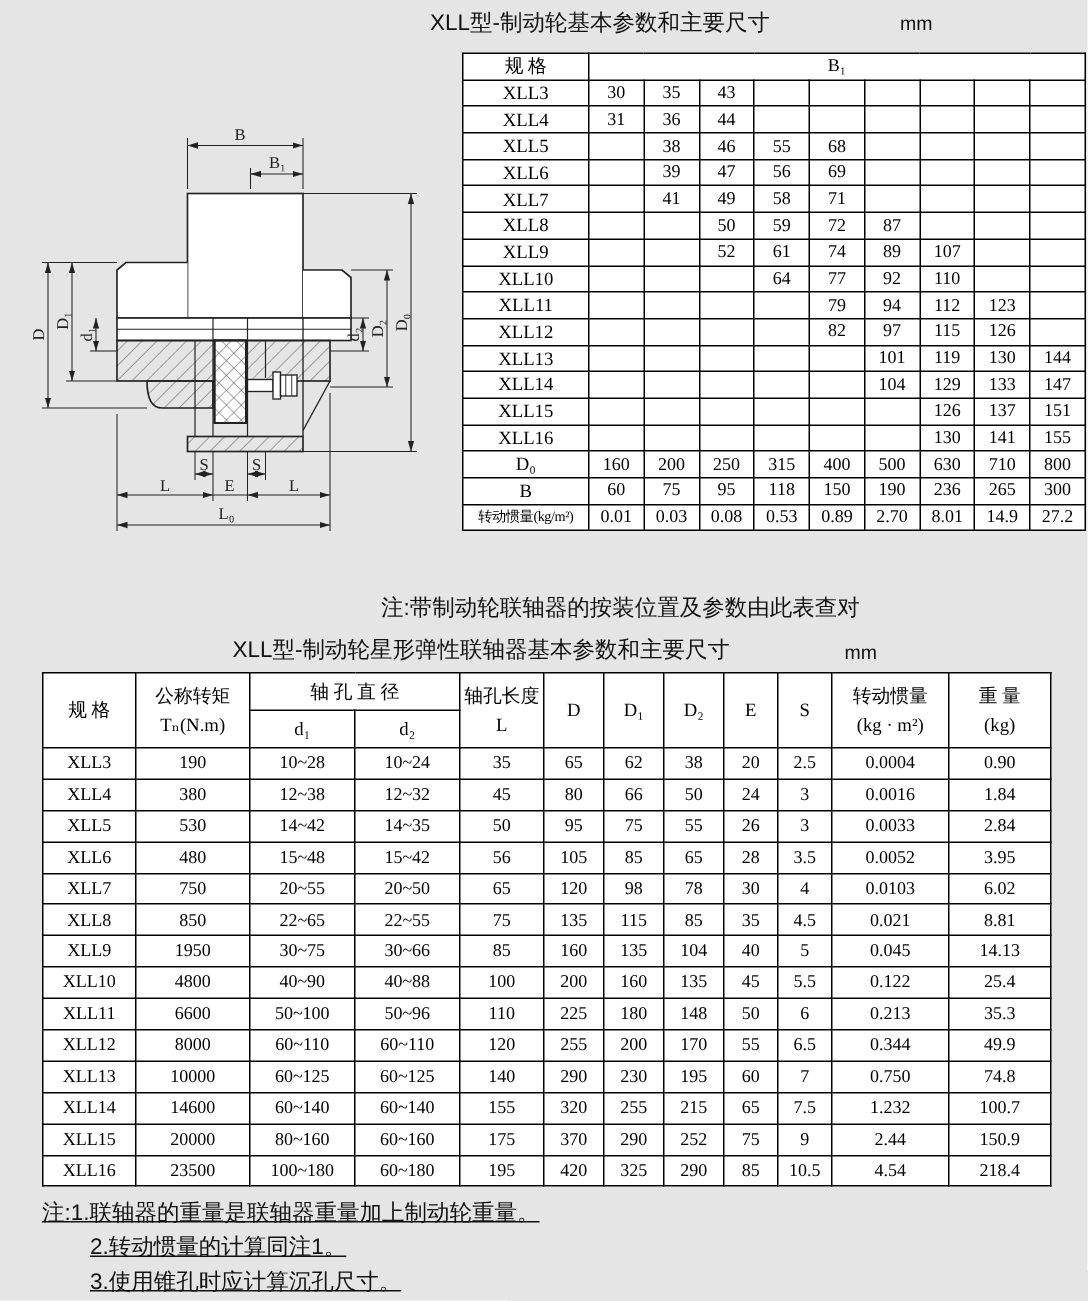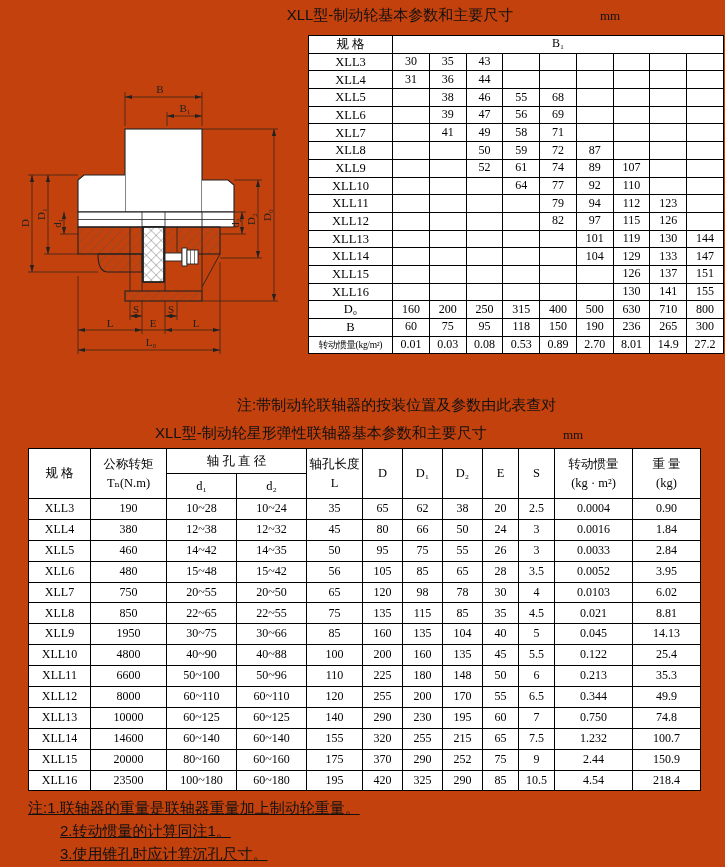--- a/index.html
+++ b/index.html
@@ -1,42 +1,42 @@
 <!DOCTYPE html>
 <html><head>
 <meta charset="utf-8">
 <style>
   html,body { margin:0; padding:0; background:#fff; }
   .page {
-    position:relative; width:725px; height:867px; background:#c2410c;
+    position:relative; width:725px; height:867px; background:#e5e5e5;
     font-family:"Liberation Serif","DejaVu Serif",serif; color:#000;
     overflow:hidden;
   }
   .title-row { position:absolute; font-family:"Liberation Sans","DejaVu Sans",sans-serif;
     font-size:15px; font-weight:500; color:#111; white-space:nowrap; }
-  .unit-label { position:absolute; font-family:Liberation Serif, serif;
+  .unit-label { position:absolute; font-family:Liberation Sans, sans-serif;
     font-size:13px; color:#111; }
 
   table { border-collapse:collapse; table-layout:fixed; background:#fff; }
   th, td { border:1px solid #000; text-align:center; vertical-align:middle;
     padding:0; font-weight:normal; font-size:12px; line-height:1.15;
     overflow:hidden; white-space:nowrap; }
 
   
   .t1 { position:absolute; left:308px; top:35px; width:416px; border:1.5px solid #000; }
   .t1 tr { height:17.7px; }
   .t1 .t1spec { font-size:12.5px; }
   .t1 .small { font-size:9.5px; letter-spacing:-0.3px; }
 
   
   .diagram { position:absolute; left:2px; top:82px; width:302px; height:315px; }
   .diagram svg text { font-family:"Liberation Serif","DejaVu Serif",serif; font-size:11px; fill:#222; }
 
   
-  .note1 { position:absolute; left:237px; top:396px;
+  .note1 { position:absolute; left:254px; top:396px;
     font-family:"Liberation Sans","DejaVu Sans",sans-serif; font-size:15px; color:#111; white-space:nowrap; }
 
   
   .t2 { position:absolute; left:28px; top:448px; width:672px; border:1.5px solid #000; }
   .t2 thead tr { height:25px; }
   .t2 tbody tr { height:20.9px; }
   .t2 th { font-size:12.5px; }
   .t2 th div { line-height:1.5; }
 
   
@@ -486,21 +486,21 @@
           <td>80</td>
           <td>66</td>
           <td>50</td>
           <td>24</td>
           <td>3</td>
           <td>0.0016</td>
           <td>1.84</td>
         </tr>
         <tr>
           <td>XLL5</td>
-          <td>460</td>
+          <td>530</td>
           <td>14~42</td>
           <td>14~35</td>
           <td>50</td>
           <td>95</td>
           <td>75</td>
           <td>55</td>
           <td>26</td>
           <td>3</td>
           <td>0.0033</td>
           <td>2.84</td>

